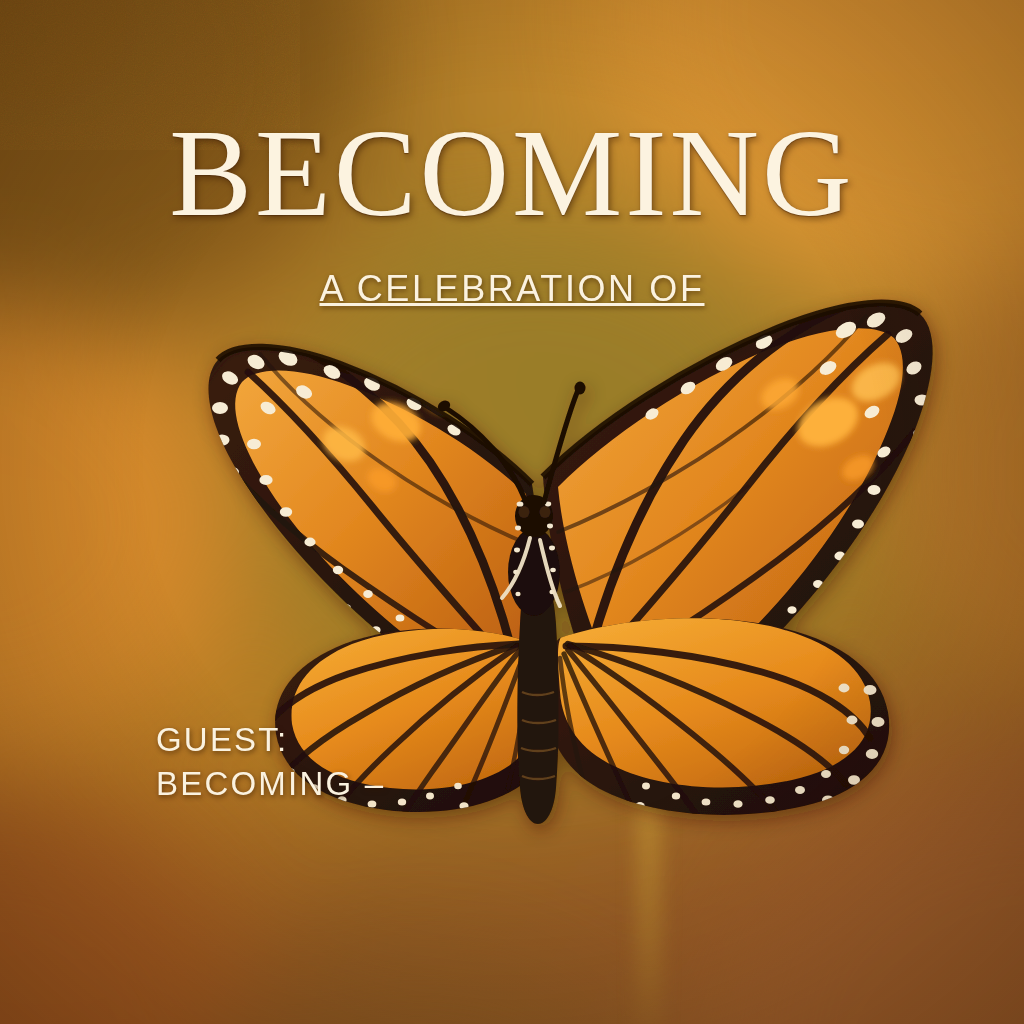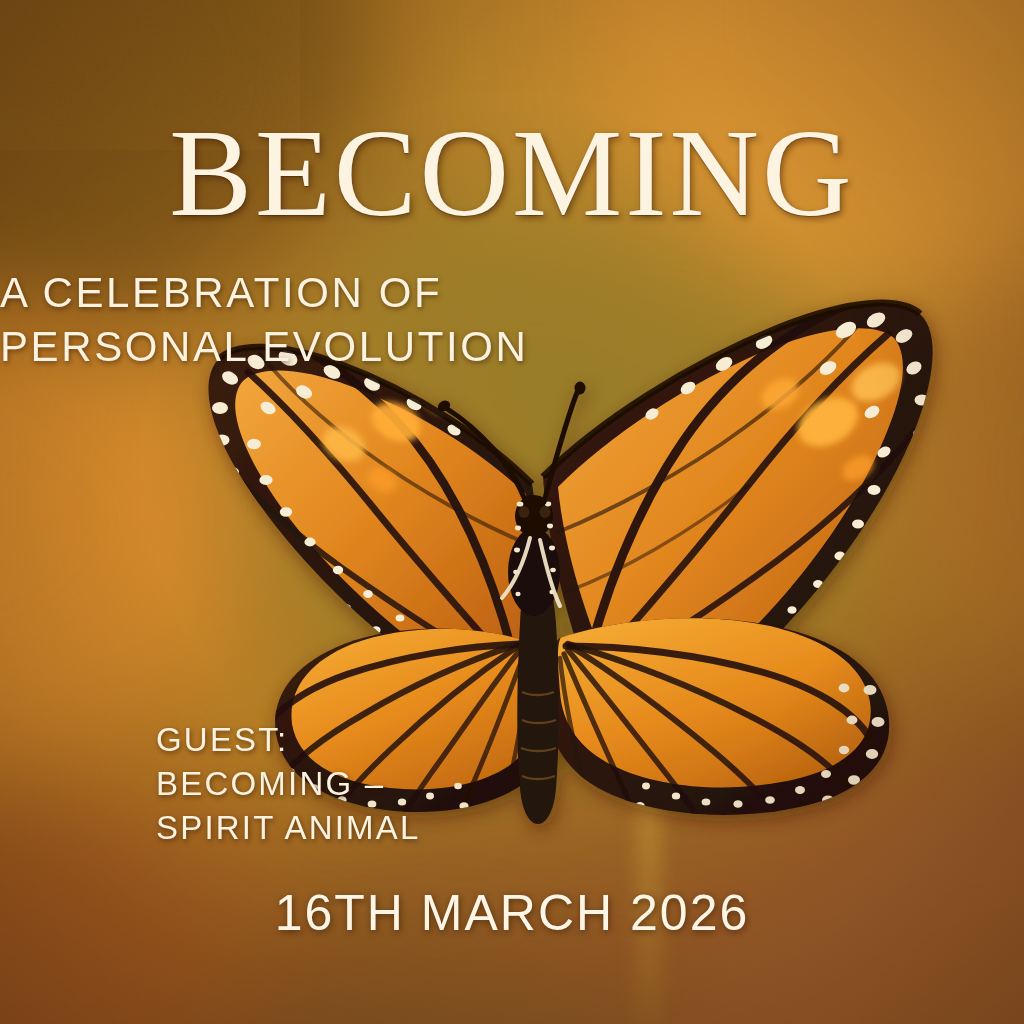--- a/index.html
+++ b/index.html
@@ -61,26 +61,27 @@
     font-family:"Liberation Serif","DejaVu Serif",serif;
     font-size:124px;line-height:1;
     letter-spacing:3px;
     font-weight:400;
     color:#fcf3e0;
     text-shadow:2px 3px 6px rgba(60,28,4,.55), 0 1px 1px rgba(70,34,6,.5);
   }
 
   #subtitle{
     left:0;right:0;top:266px;
-    text-align:left;
-    font-size:42px;line-height:1.28;
+    text-align:center;
+    font-size:36px;line-height:1.28;
     letter-spacing:2.6px;
     font-weight:400;
     color:#fbf2df;
     text-shadow:1px 2px 5px rgba(60,28,4,.6);
+    text-decoration:underline;
   }
   #subtitle div{white-space:nowrap;}
 
   #guest{
     left:156px;top:718px;
     font-size:33px;line-height:1.33;
     letter-spacing:2.2px;
     color:#fbf2df;
     text-shadow:1px 2px 5px rgba(50,22,2,.62);
   }
@@ -415,24 +416,21 @@
       </filter>
     <rect width="100%" height="100%" filter="url(#noiseF)"></rect>
   </svg>
 
   <div class="vignette"></div>
 
   <div class="txt" id="title">BECOMING</div>
 
   <div class="txt" id="subtitle">
     <div>A CELEBRATION OF</div>
-    <div>PERSONAL EVOLUTION</div>
   </div>
 
   <div class="txt" id="guest">
     <div>GUEST:</div>
     <div>BECOMING –</div>
-    <div>SPIRIT ANIMAL</div>
   </div>
 
-  <div class="txt" id="date">16TH MARCH 2026</div>
 
 </div>
 
 </body></html>

